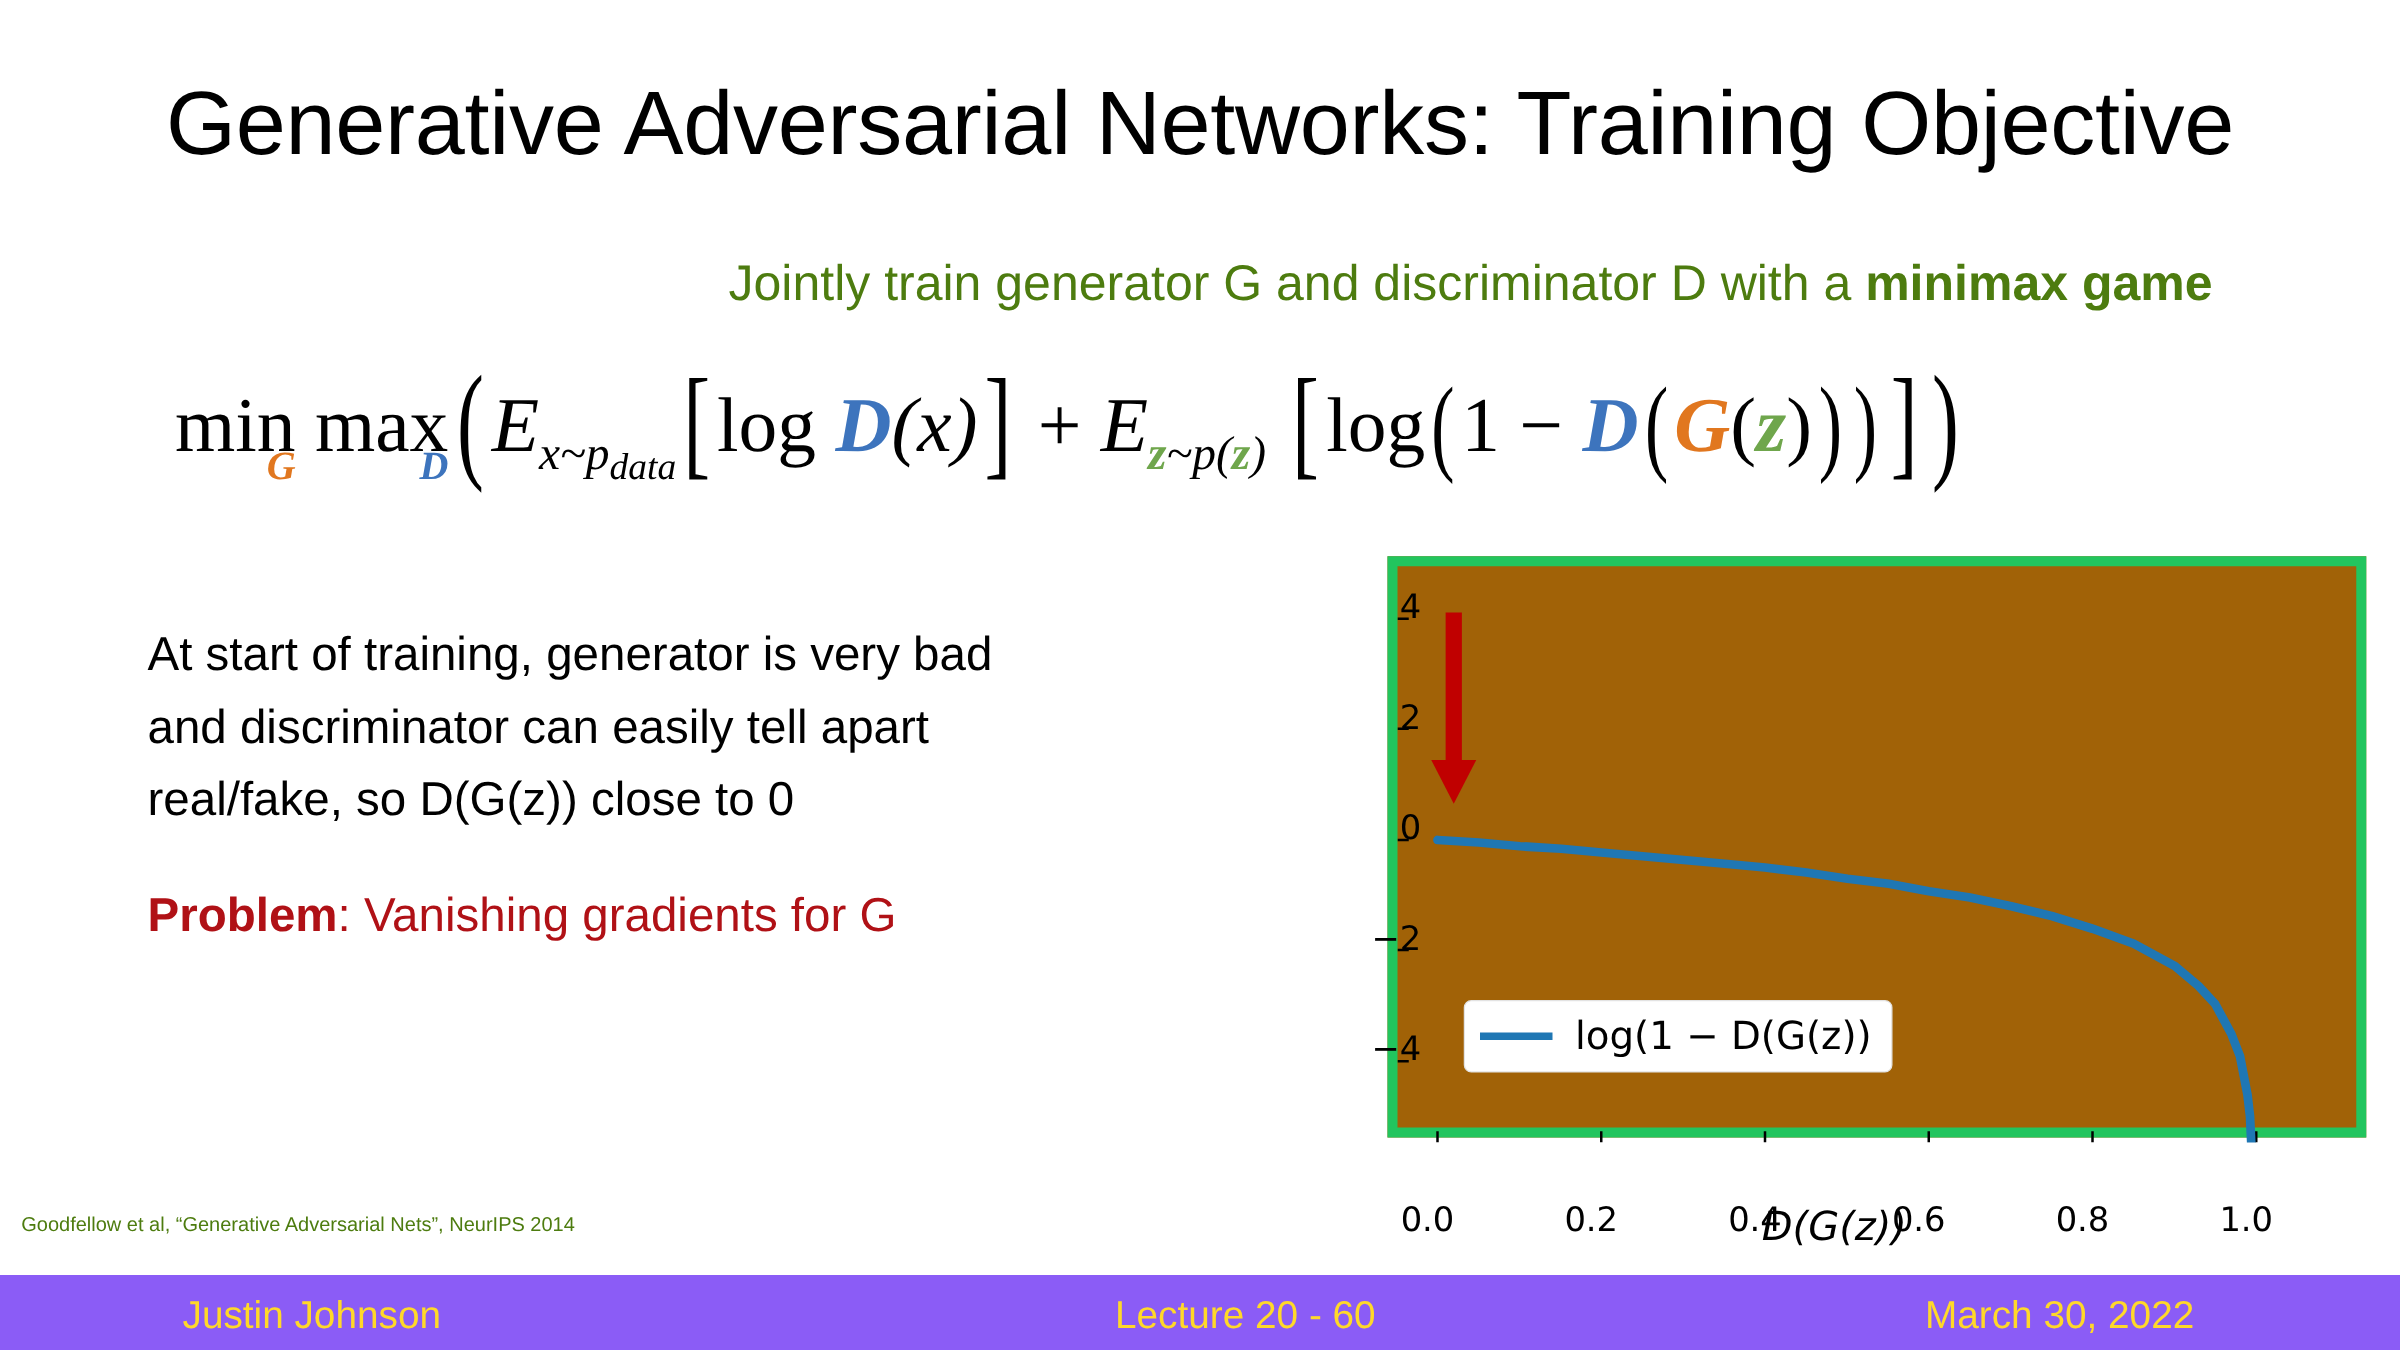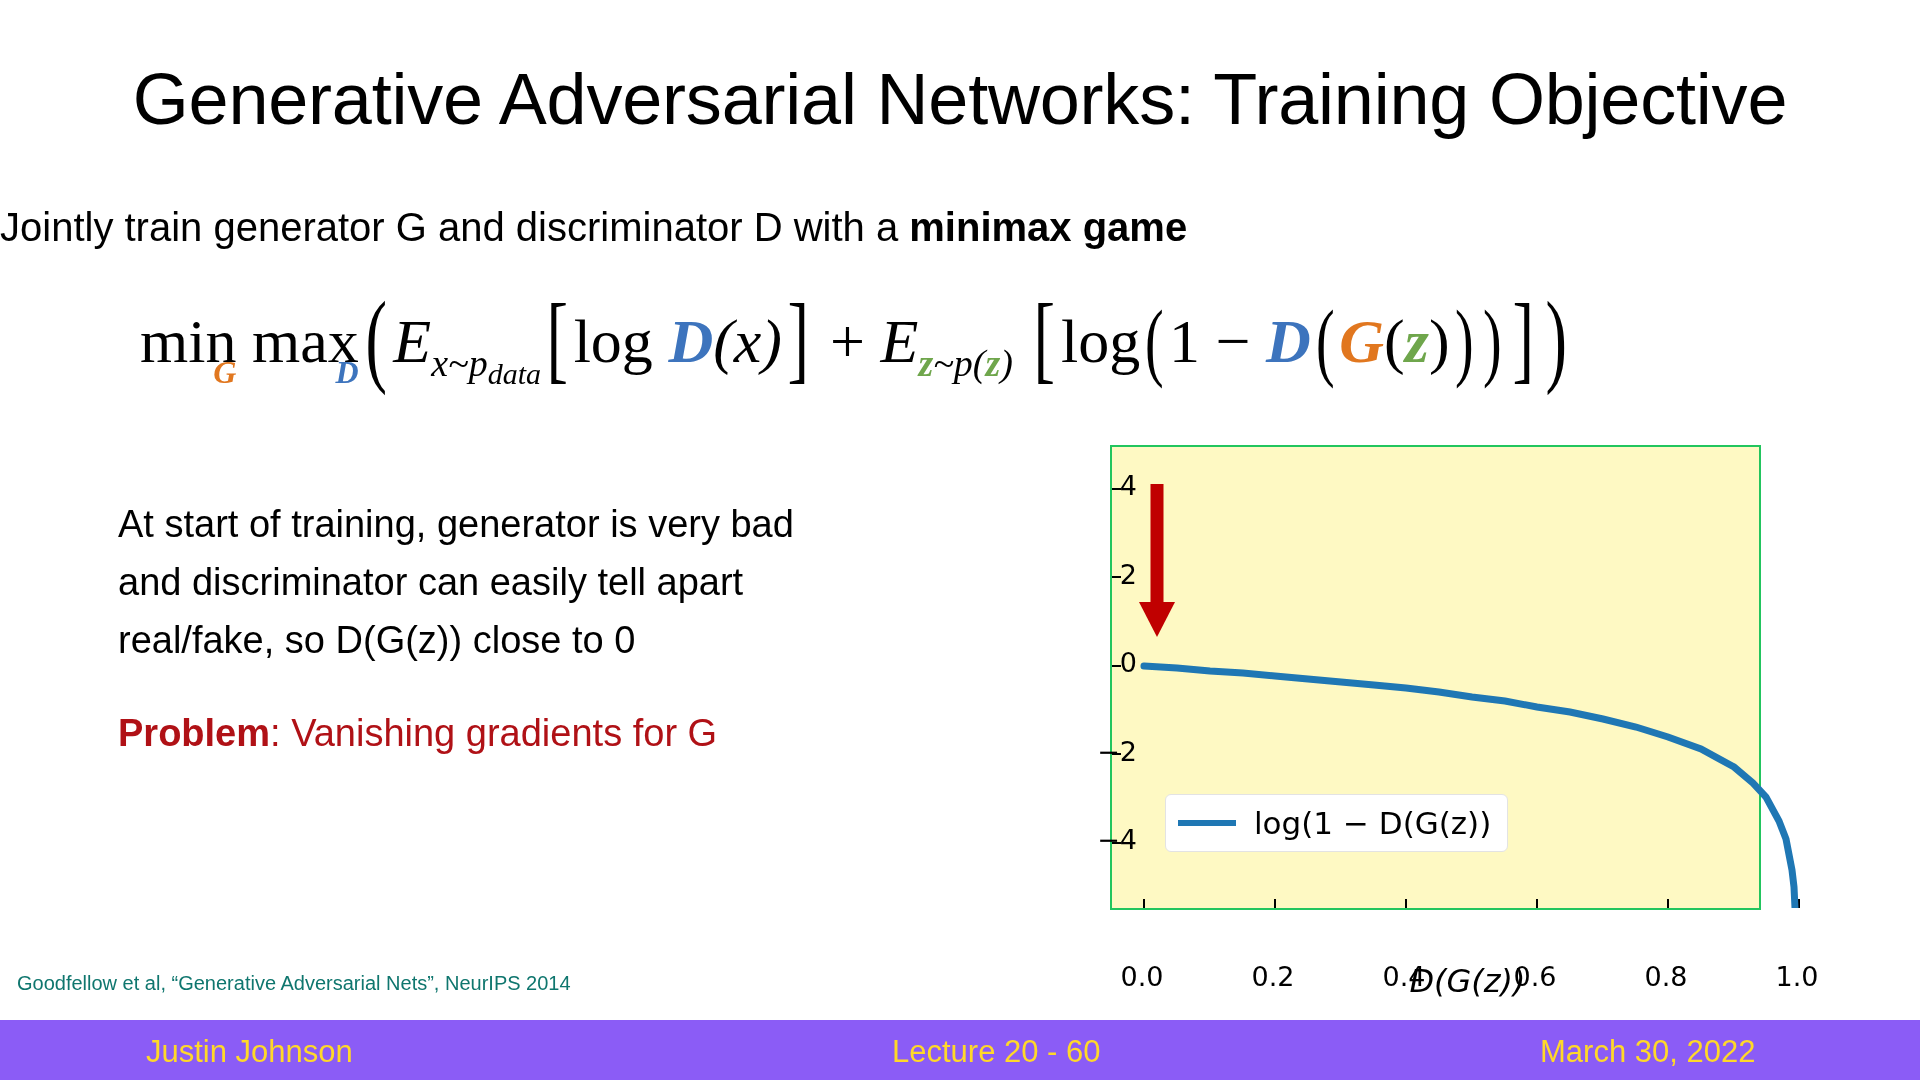--- a/index.html
+++ b/index.html
@@ -32,23 +32,23 @@
     letter-spacing: -0.2px;
     white-space: nowrap;
   }
 
   
   #subtitle {
     position: absolute;
     left: 0;
     top: 205px;
     width: 1770px;
-    text-align: left;
+    text-align: right;
     font-size: 40px;
-    color: #000000;
+    color: #4d7c0f;
     white-space: nowrap;
   }
   #subtitle .bold { font-weight: 700; }
 
   
   #equation {
     position: absolute;
     left: 140px;
     top: 272px;
     width: 1740px;
@@ -129,22 +129,22 @@
     color: #000000;
   }
   #body-text .problem-line { color: #B01116; margin-top: 35px; }
   #body-text .problem-line b { font-weight: 700; }
 
   
   #citation {
     position: absolute;
     left: 17px;
     top: 972px;
-    font-size: 20px;
-    color: #0f766e;
+    font-size: 16px;
+    color: #4d7c0f;
     white-space: nowrap;
   }
 
   
   #footer {
     position: absolute;
     left: 0;
     top: 1020px;
     width: 1920px;
     height: 60px;
@@ -166,24 +166,24 @@
     position: absolute;
     left: 1085px;
     top: 437px;
     width: 800px;
     height: 560px;
   }
   #plot-box {
     position: absolute;
     left: 25px;
     top: 8px;
-    width: 651px;
+    width: 783px;
     height: 465px;
-    border: 2px solid #22c55e;
-    background: #fef9c3;
+    border: 8px solid #22c55e;
+    background: #a16207;
     box-sizing: border-box;
   }
   #plot-svg { position: absolute; left: 0; top: 0; }
   .ytick-label {
     position: absolute;
     right: 748px;
     width: 90px;
     text-align: right;
     font-size: 27px;
     color: #000000;

